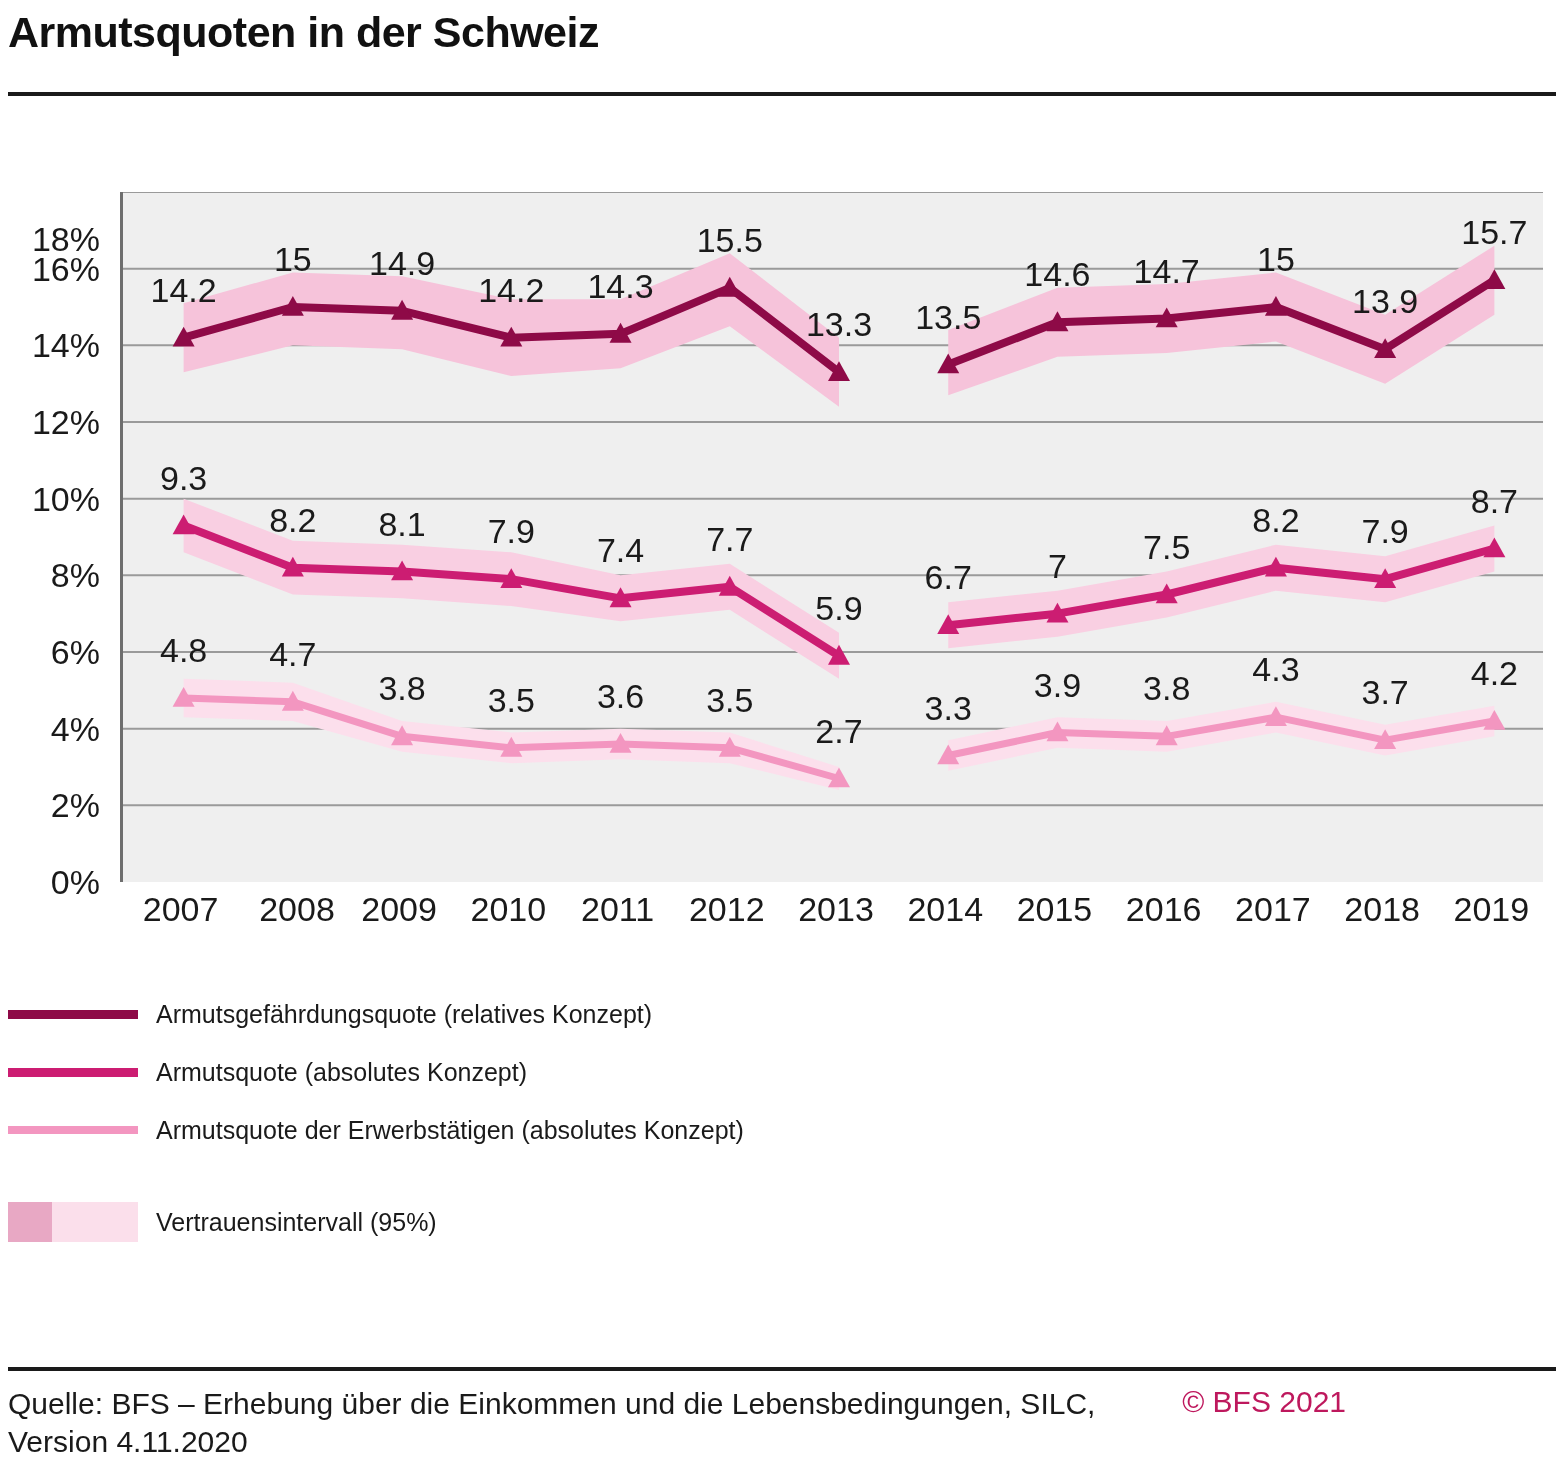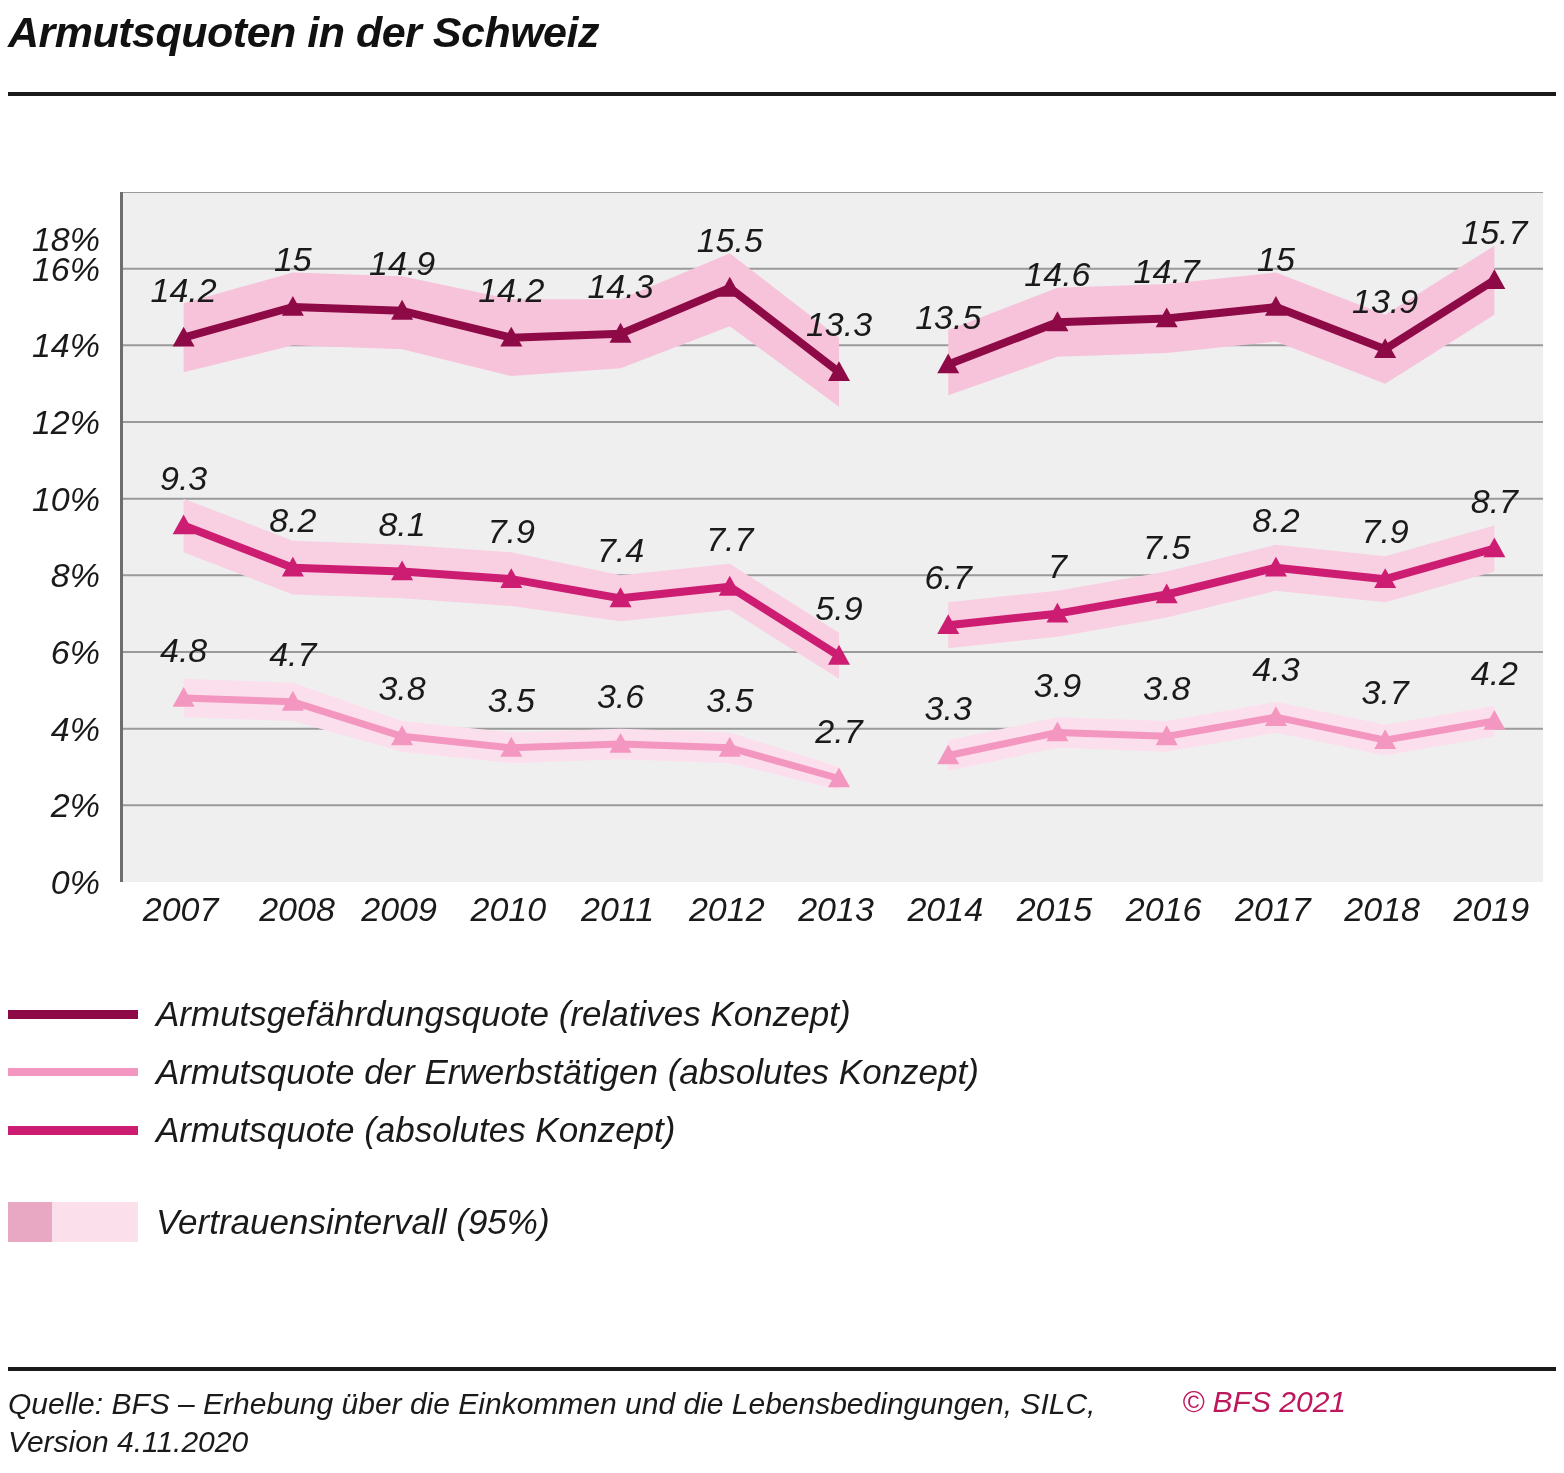--- a/index.html
+++ b/index.html
@@ -12,21 +12,20 @@
     height: 1473px;
     font-family: "Liberation Sans", sans-serif;
     color: #1a1a1a;
     position: relative;
     overflow: hidden;
   }
   #page {
     position: relative;
     width: 1356px;
     height: 1473px;
-    font-style: italic;
   }
   .title {
     position: absolute;
     left: 8px;
     top: 8px;
     font-size: 43px;
     font-weight: bold;
     letter-spacing: -0.5px;
     color: #111;
     white-space: nowrap;
@@ -120,21 +119,21 @@
     height: 40px;
     margin-right: 18px;
     flex: 0 0 130px;
     display: flex;
   }
   .legend-ci span {
     display: block;
     height: 100%;
   }
   .legend-label {
-    font-size: 35px;
+    font-size: 25px;
     color: #1a1a1a;
     white-space: nowrap;
   }
   .legend-ci-row {
     margin-top: 34px;
   }
   
   .source {
     position: absolute;
     left: 8px;
@@ -300,26 +299,26 @@
         <div class="xlab" style="left: 1371.38px;">2019</div>
       </div>
   </div>
 
   <div class="legend">
     <div class="legend-row">
       <div class="legend-swatch-line" id="sw0" style="border-top-width: 9px; border-top-color: rgb(142, 10, 71);"></div>
       <div class="legend-label">Armutsgefährdungsquote (relatives Konzept)</div>
     </div>
     <div class="legend-row">
+      <div class="legend-swatch-line" id="sw1" style="border-top-width: 9px; border-top-color: rgb(204, 29, 114);"></div>
+      <div class="legend-label">Armutsquote (absolutes Konzept)</div>
+    </div>
+    <div class="legend-row">
       <div class="legend-swatch-line" id="sw2" style="border-top-width: 8px; border-top-color: rgb(243, 150, 192);"></div>
       <div class="legend-label">Armutsquote der Erwerbstätigen (absolutes Konzept)</div>
-    </div>
-    <div class="legend-row">
-      <div class="legend-swatch-line" id="sw1" style="border-top-width: 9px; border-top-color: rgb(204, 29, 114);"></div>
-      <div class="legend-label">Armutsquote (absolutes Konzept)</div>
     </div>
     <div class="legend-row legend-ci-row">
       <div class="legend-ci" id="swci">
         <span id="swci-a" style="background: rgb(232, 168, 196); width: 34%;"></span>
         <span id="swci-b" style="background: rgb(251, 223, 235); width: 66%;"></span>
       </div>
       <div class="legend-label">Vertrauensintervall (95%)</div>
     </div>
   </div>
 

